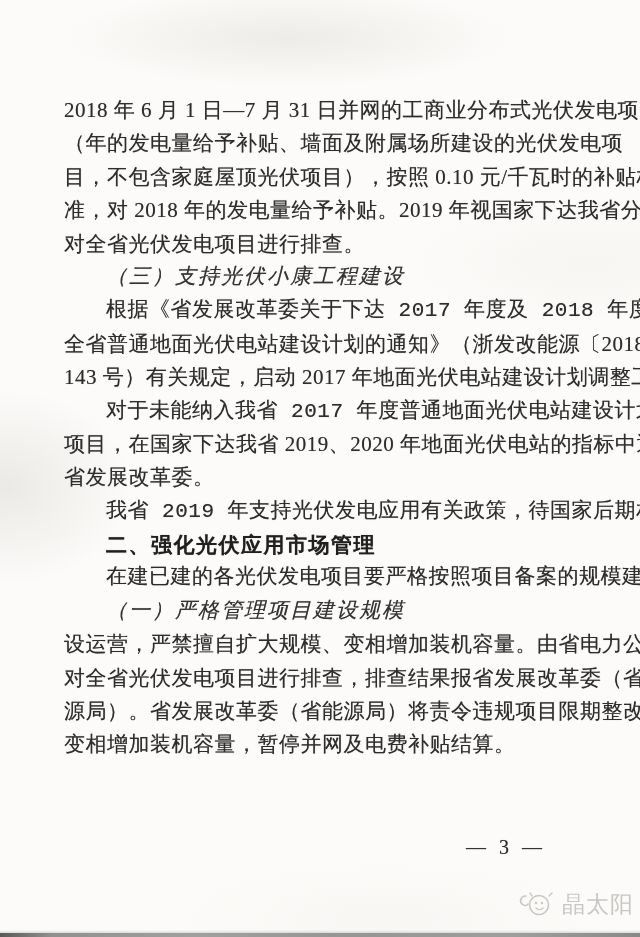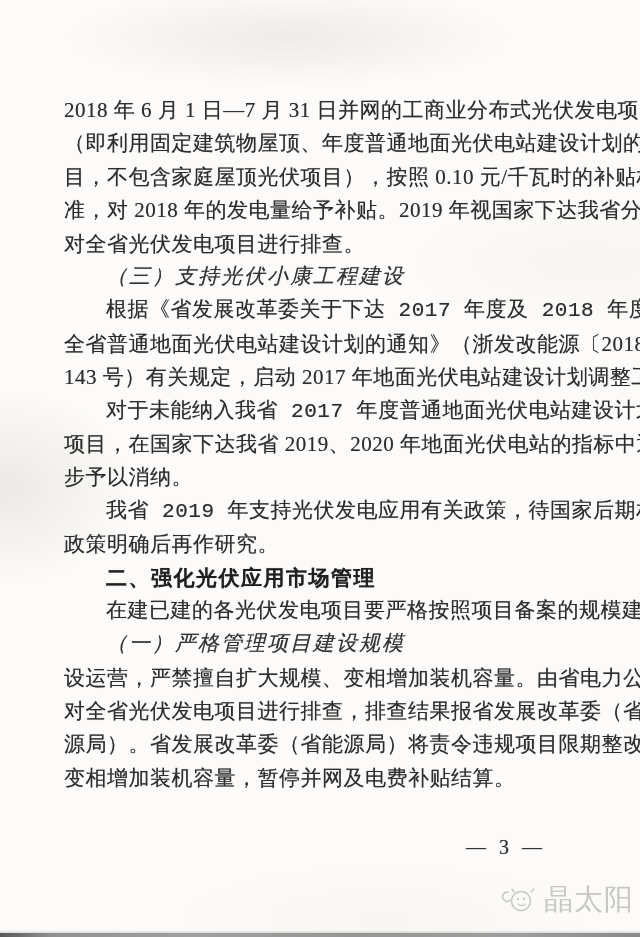--- a/index.html
+++ b/index.html
@@ -59,21 +59,21 @@
     position: absolute;
     right: 6px;
     bottom: 17px;
     display: flex;
     align-items: center;
     gap: 4px;
     color: #c6c6c4;
   }
   .watermark-text {
     font-family: "Liberation Sans", "DejaVu Sans", sans-serif;
-    font-size: 29px;
+    font-size: 23px;
     letter-spacing: 1px;
     color: #c8c7c4;
   }
   .scan-edge {
     position: absolute;
     left: 0;
     bottom: 0;
     width: 100%;
     height: 4px;
     background: linear-gradient(to right,
@@ -89,37 +89,36 @@
     background: linear-gradient(to bottom, transparent, rgba(120,120,120,0.25));
   }
 </style>
 </head>
 <body>
 
 <div class="page">
 
   <div class="body-block">
     <div class="line">2018 年 6 月 1 日—7 月 31 日并网的工商业分布式光伏发电项目</div>
-    <div class="line">（即利用固定建筑物屋顶、年度普通地面光伏电站建设计划的</div>
+    <div class="line">（年的发电量给予补贴、墙面及附属场所建设的光伏发电项</div>
     <div class="line">目，不包含家庭屋顶光伏项目），按照 0.10 元/千瓦时的补贴标</div>
     <div class="line">准，对 2018 年的发电量给予补贴。2019 年视国家下达我省分布</div>
     <div class="line">对全省光伏发电项目进行排查。</div>
 
     <div class="line ind kai">（三）支持光伏小康工程建设</div>
 
     <div class="line ind">根据《省发展改革委关于下达 2017 年度及 2018 年度（部分）</div>
     <div class="line">全省普通地面光伏电站建设计划的通知》（浙发改能源〔2018〕</div>
     <div class="line">143 号）有关规定，启动 2017 年地面光伏电站建设计划调整工</div>
 
     <div class="line ind">对于未能纳入我省 2017 年度普通地面光伏电站建设计划的</div>
     <div class="line">项目，在国家下达我省 2019、2020 年地面光伏电站的指标中逐</div>
-    <div class="line">步予以消纳。</div>
+    <div class="line">省发展改革委。</div>
 
     <div class="line ind">我省 2019 年支持光伏发电应用有关政策，待国家后期相关</div>
-    <div class="line">政策明确后再作研究。</div>
 
     <div class="line ind bold-head">二、强化光伏应用市场管理</div>
     <div class="line ind">在建已建的各光伏发电项目要严格按照项目备案的规模建</div>
 
     <div class="line ind kai">（一）严格管理项目建设规模</div>
     <div class="line">设运营，严禁擅自扩大规模、变相增加装机容量。由省电力公司</div>
     <div class="line">对全省光伏发电项目进行排查，排查结果报省发展改革委（省能</div>
     <div class="line">源局）。省发展改革委（省能源局）将责令违规项目限期整改，</div>
     <div class="line">变相增加装机容量，暂停并网及电费补贴结算。</div>
   </div>

